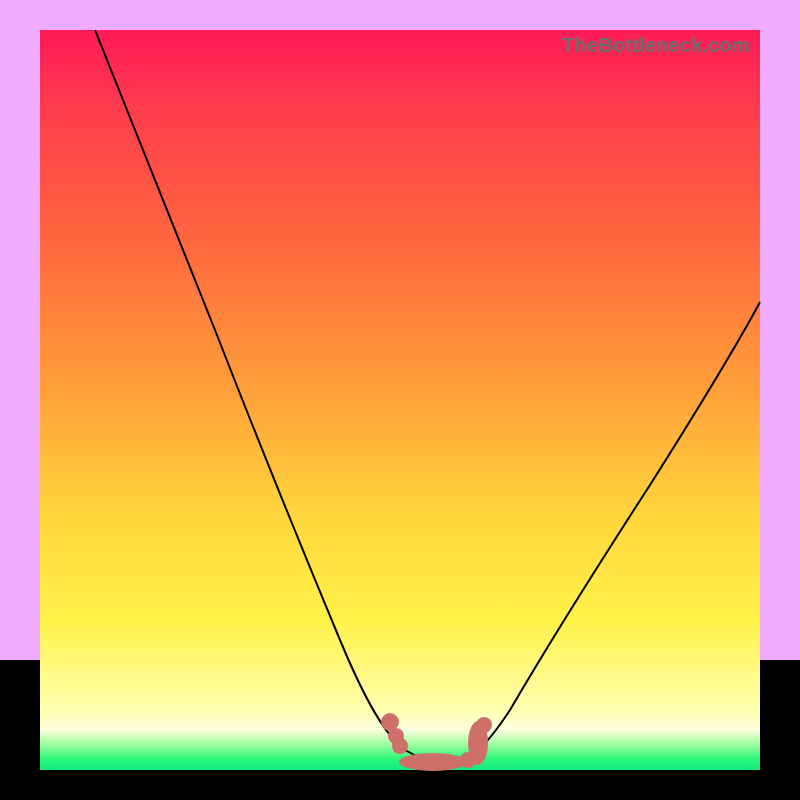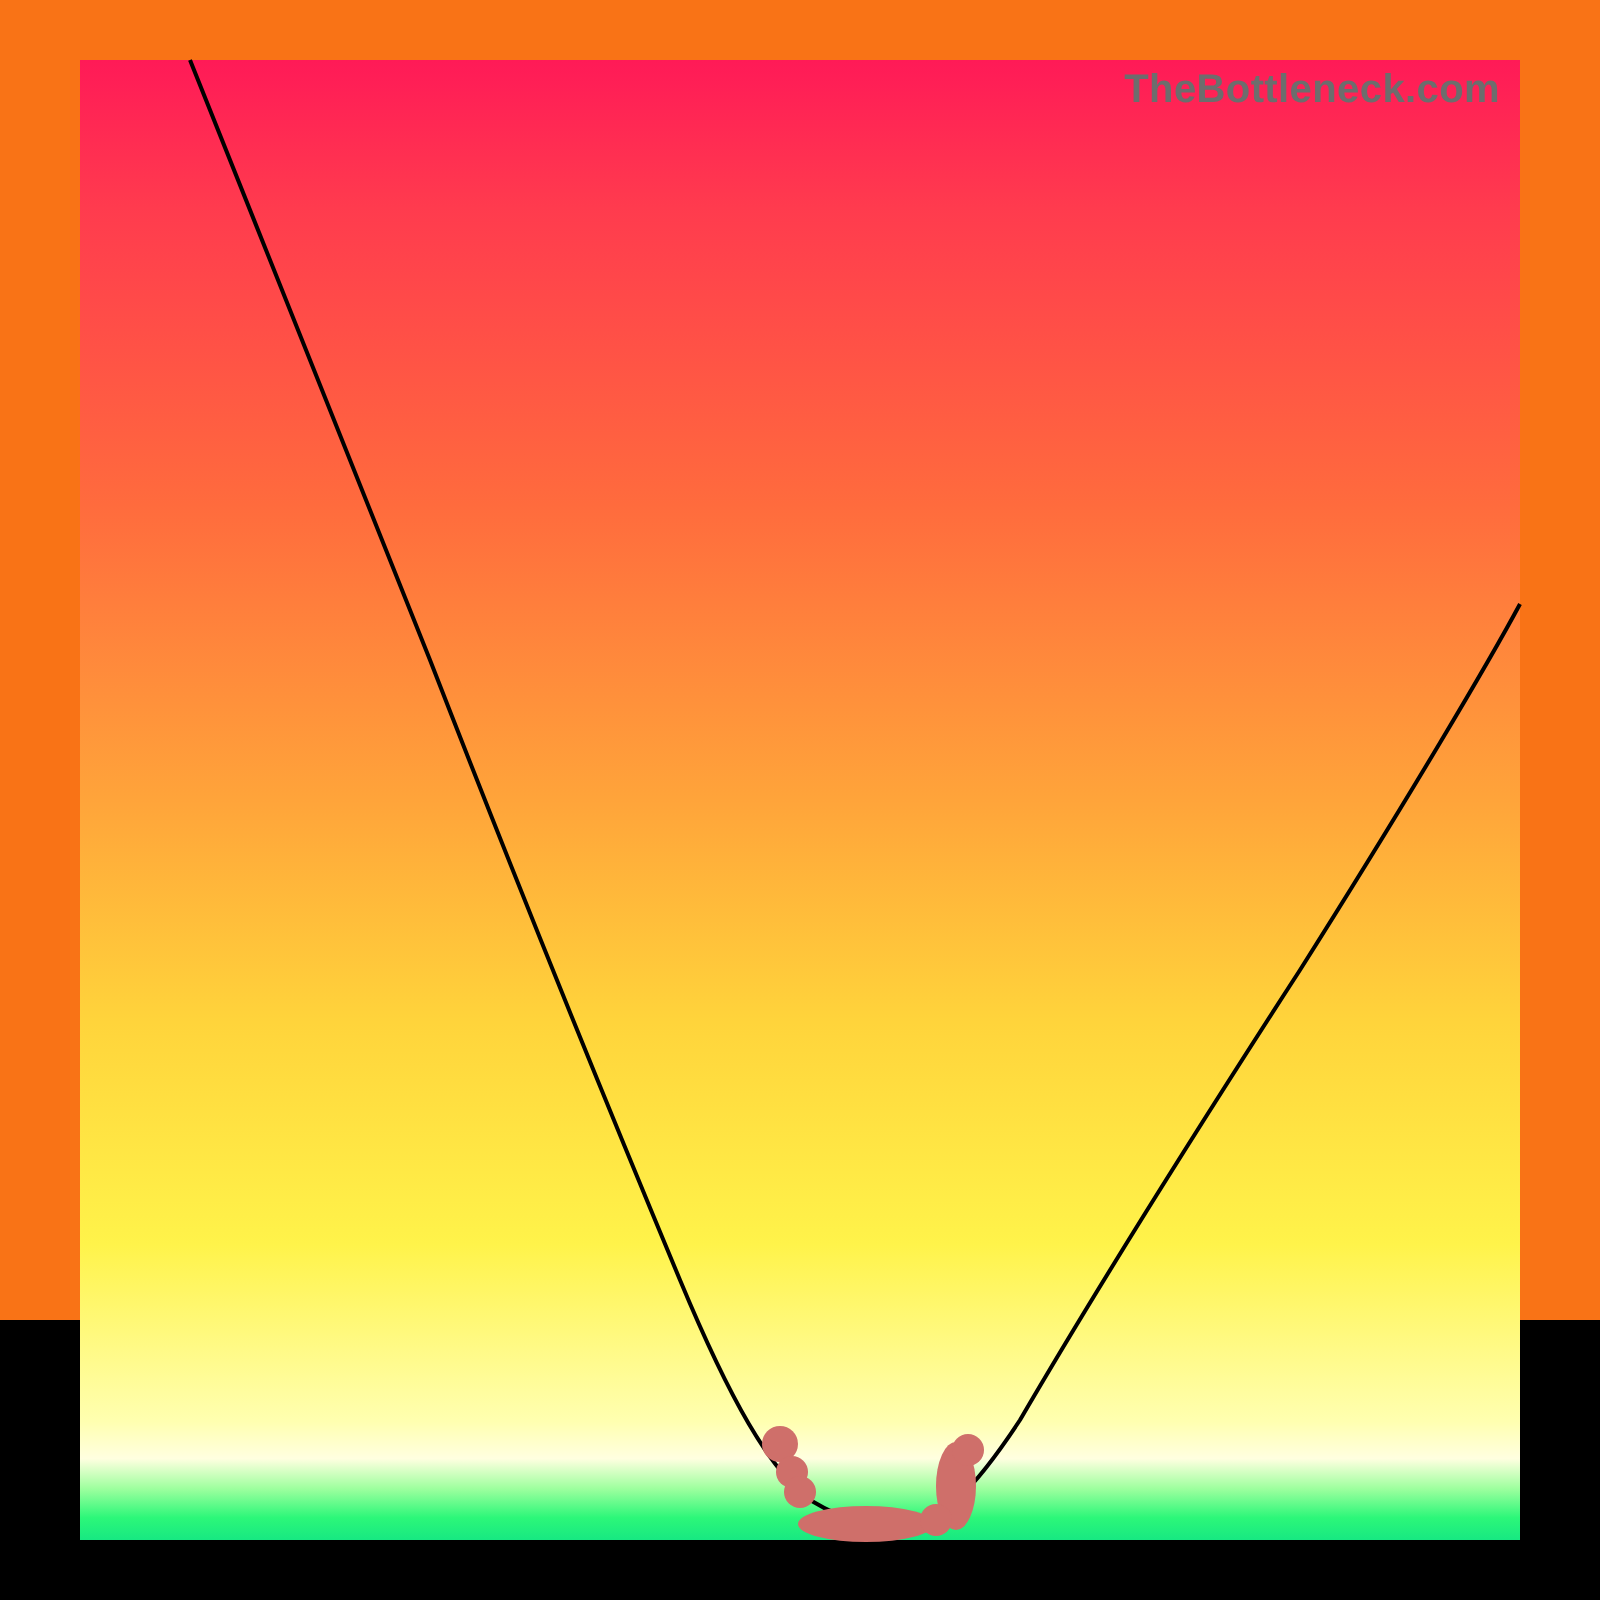--- a/index.html
+++ b/index.html
@@ -8,21 +8,21 @@
     width: 800px;
     height: 800px;
     background: #000000;
     font-family: Arial, Helvetica, sans-serif;
     overflow: hidden;
   }
   .outer {
     position: relative;
     width: 800px;
     height: 660px;
-    background: #f97316;
+    background: #f0abfc;
   }
   .plot-area {
     position: absolute;
     left: 40px;
     top: 30px;
     width: 720px;
     height: 740px;
     
     background: linear-gradient(
       to bottom,

